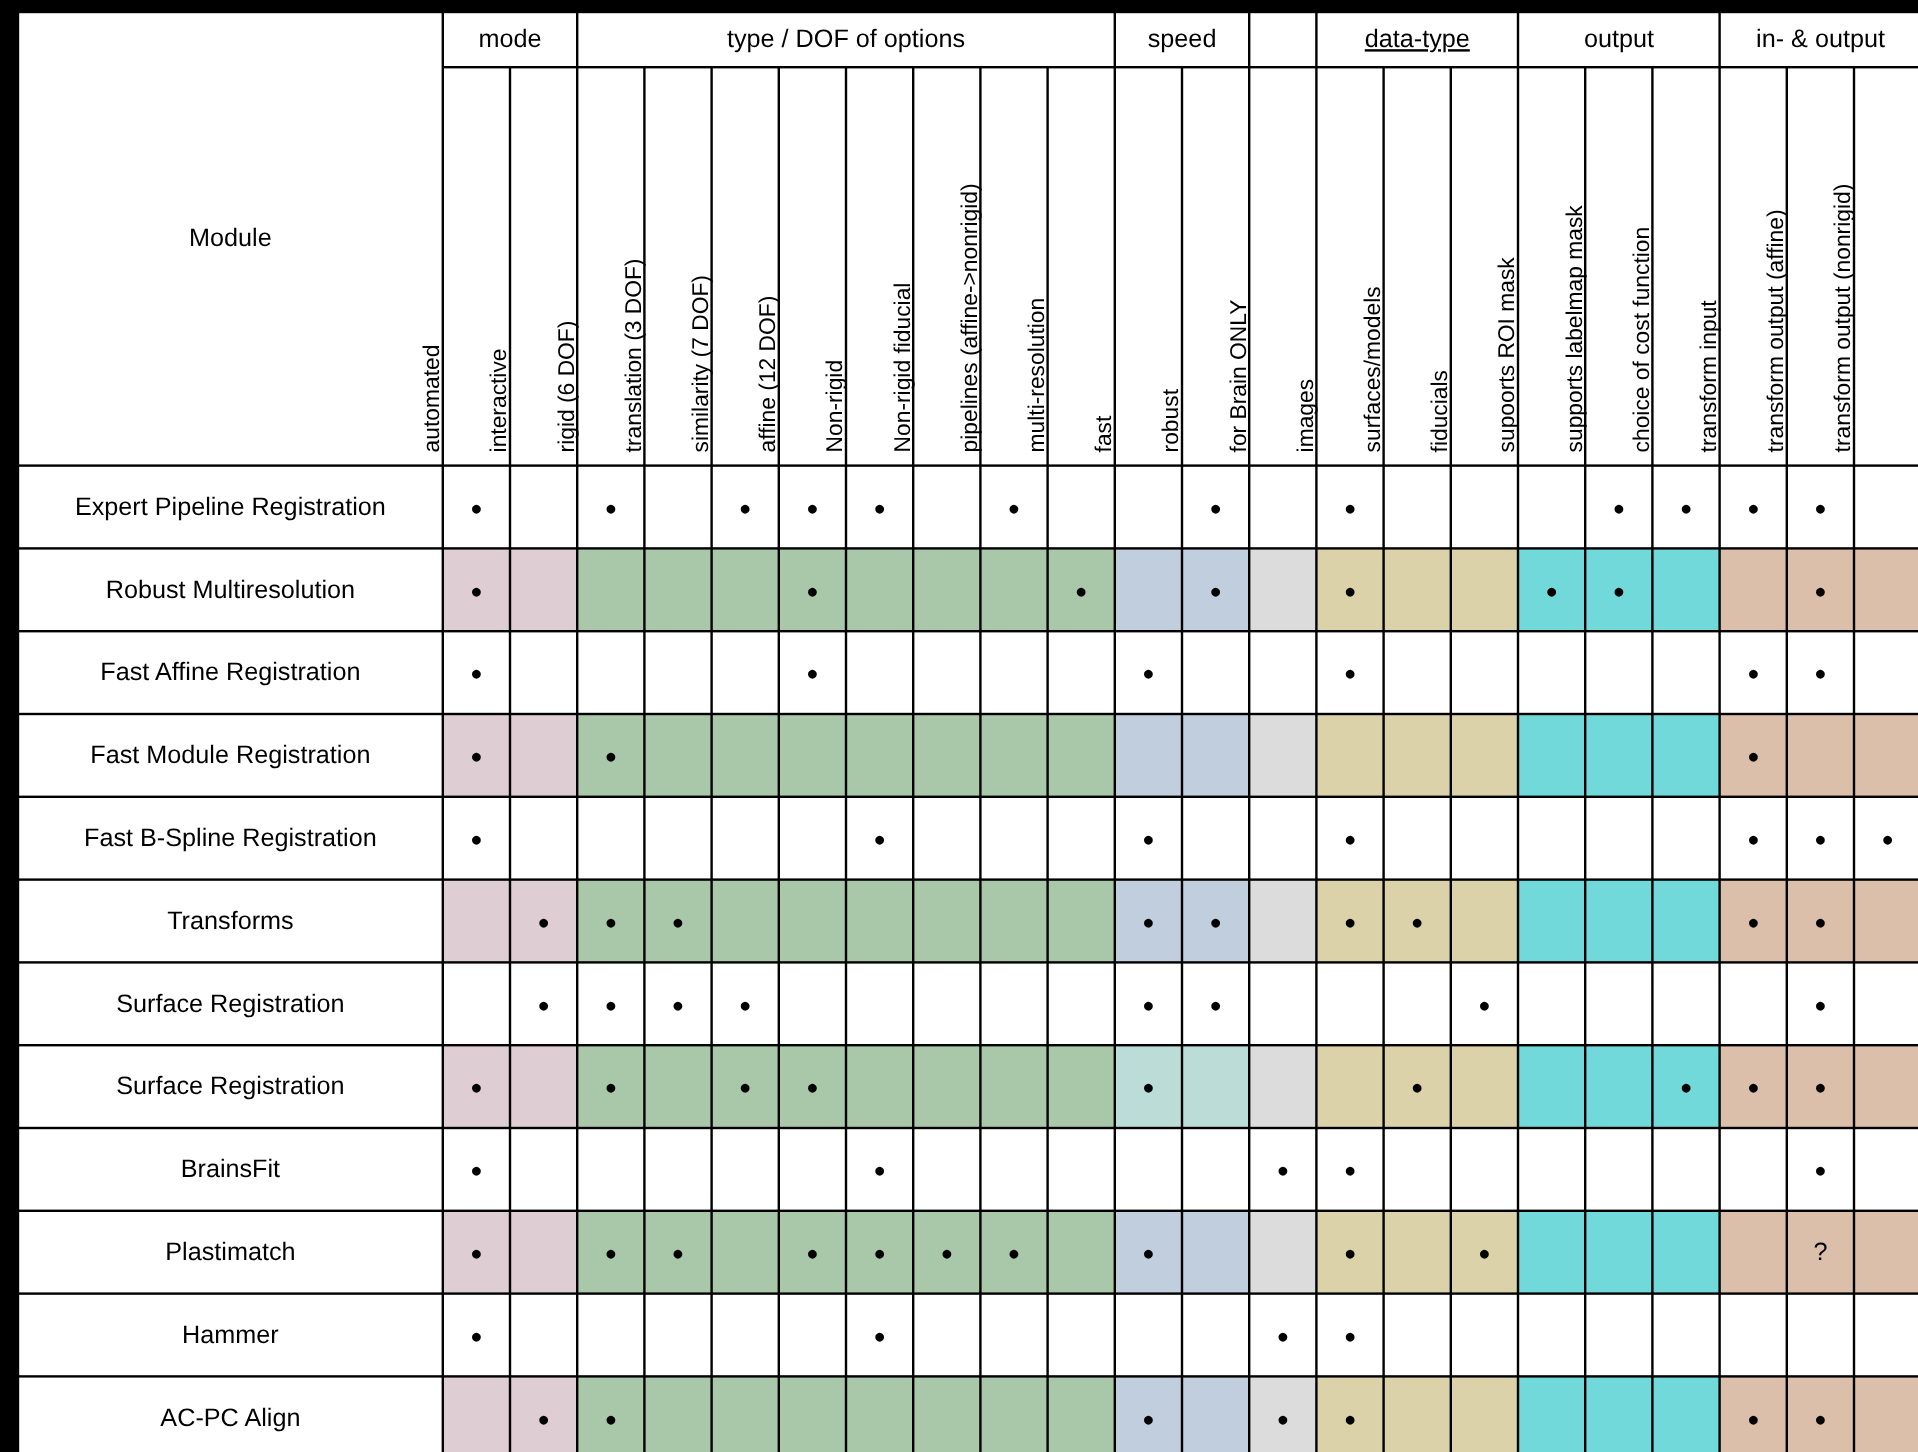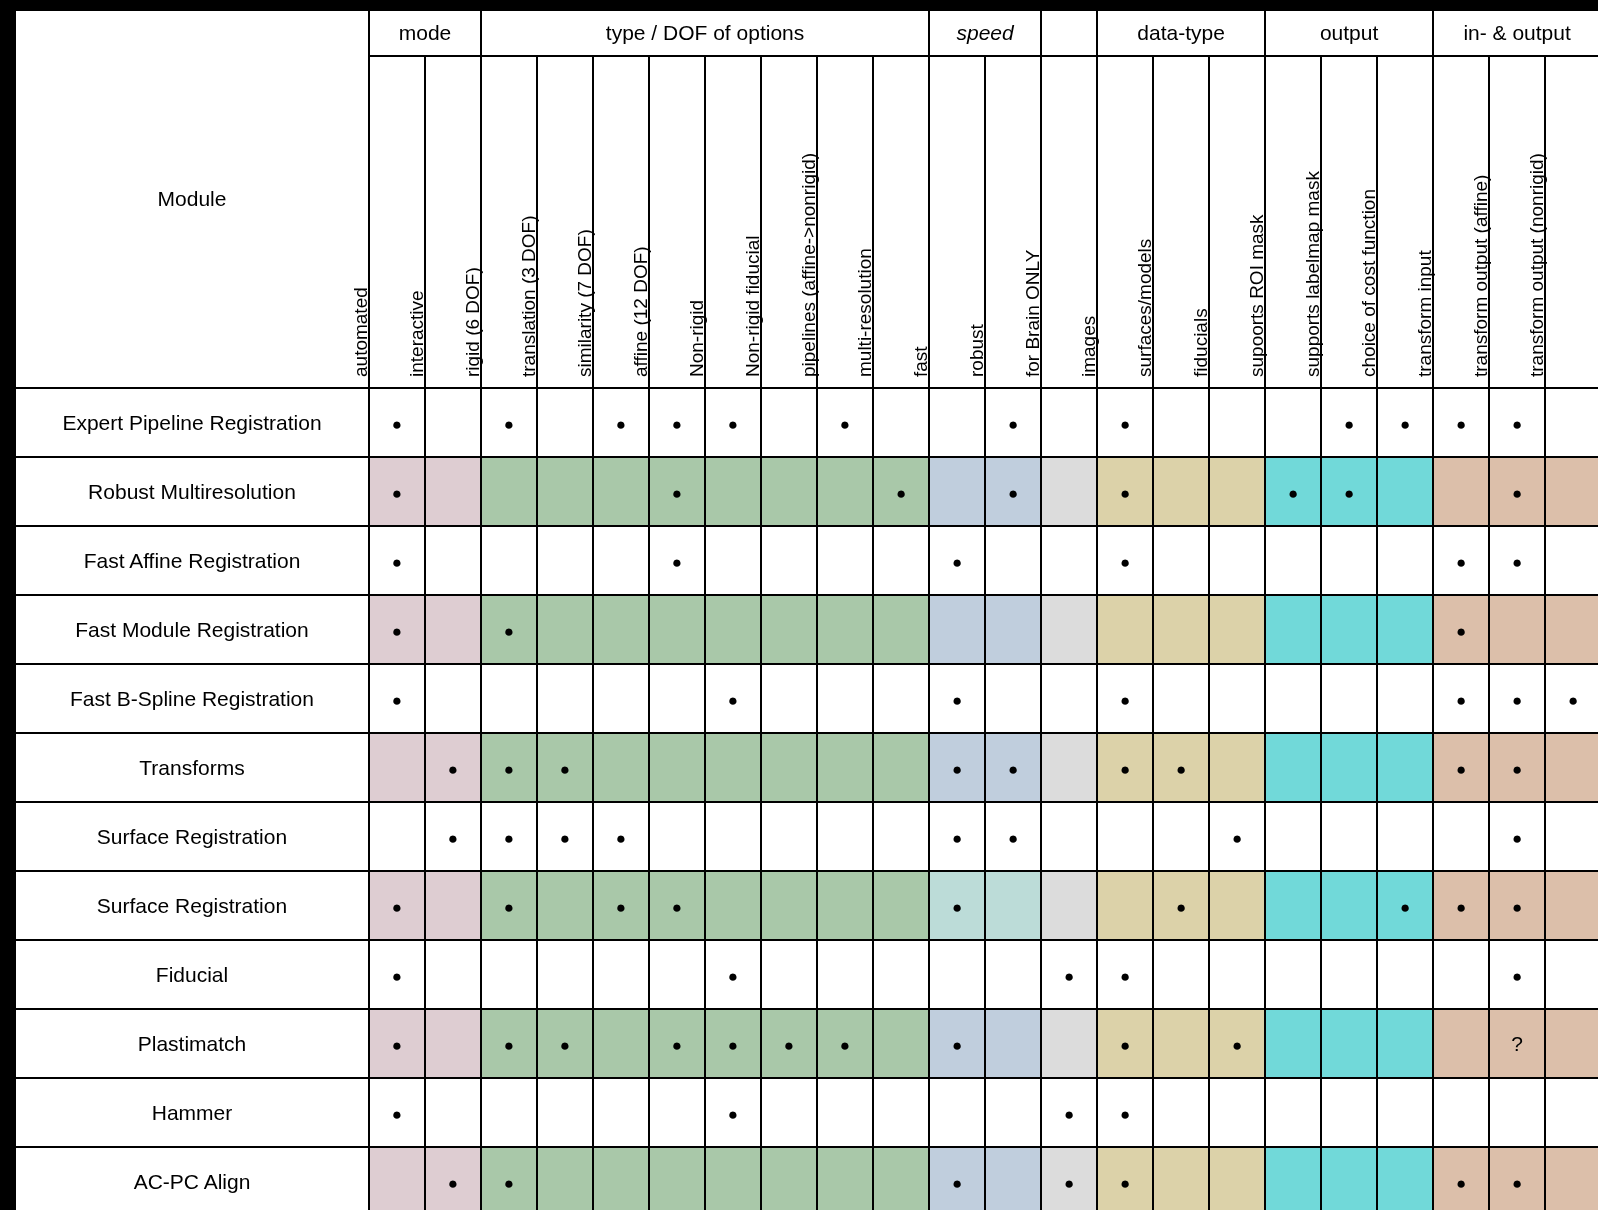--- a/index.html
+++ b/index.html
@@ -90,23 +90,23 @@
     color: #000;
   }
   .qm::before {
     content: "?";
     font-size: 21px;
     color: #000;
   }
   
   .g-mode     { background: #fbdde3; }
   .g-type     { background: #b9ddb9; }
-  .g-speed    { background: #c5dcf2; font-style: italic; }
+  .g-speed    { background: #c5dcf2; }
   .g-brain    { background: #ffffff; }
-  .g-data     { background: #f6ecbc; }
+  .g-data     { background: #f6ecbc; text-decoration: underline; }
   .g-opt      { background: #7df2f2; }
   .g-io       { background: #f6d3bc; }
 
   .c-mode     { background: #fbdde3; }
   .c-type     { background: #b9ddb9; }
   .c-speed    { background: #cfe2f6; }
   .c-brain    { background: #ffffff; }
   .c-data     { background: #f6ecbc; }
   .c-opt      { background: #7df2f2; }
   .c-io       { background: #f6d3bc; }
@@ -405,21 +405,21 @@
           <td class="cell c-data sh"><span class="dot"></span></td>
           <td class="cell c-data sh"></td>
           <td class="cell c-opt sh"></td>
           <td class="cell c-opt sh"></td>
           <td class="cell c-opt sh"><span class="dot"></span></td>
           <td class="cell c-io sh"><span class="dot"></span></td>
           <td class="cell c-io sh"><span class="dot"></span></td>
           <td class="cell c-io sh"></td>
         </tr>
         <tr>
-          <td class="rowlabel">Fiducial</td>
+          <td class="rowlabel">BrainsFit</td>
           <td class="cell c-mode"><span class="dot"></span></td>
           <td class="cell c-mode"></td>
           <td class="cell c-type"></td>
           <td class="cell c-type"></td>
           <td class="cell c-type"></td>
           <td class="cell c-type"></td>
           <td class="cell c-type"><span class="dot"></span></td>
           <td class="cell c-type"></td>
           <td class="cell c-type"></td>
           <td class="cell c-type"></td>

